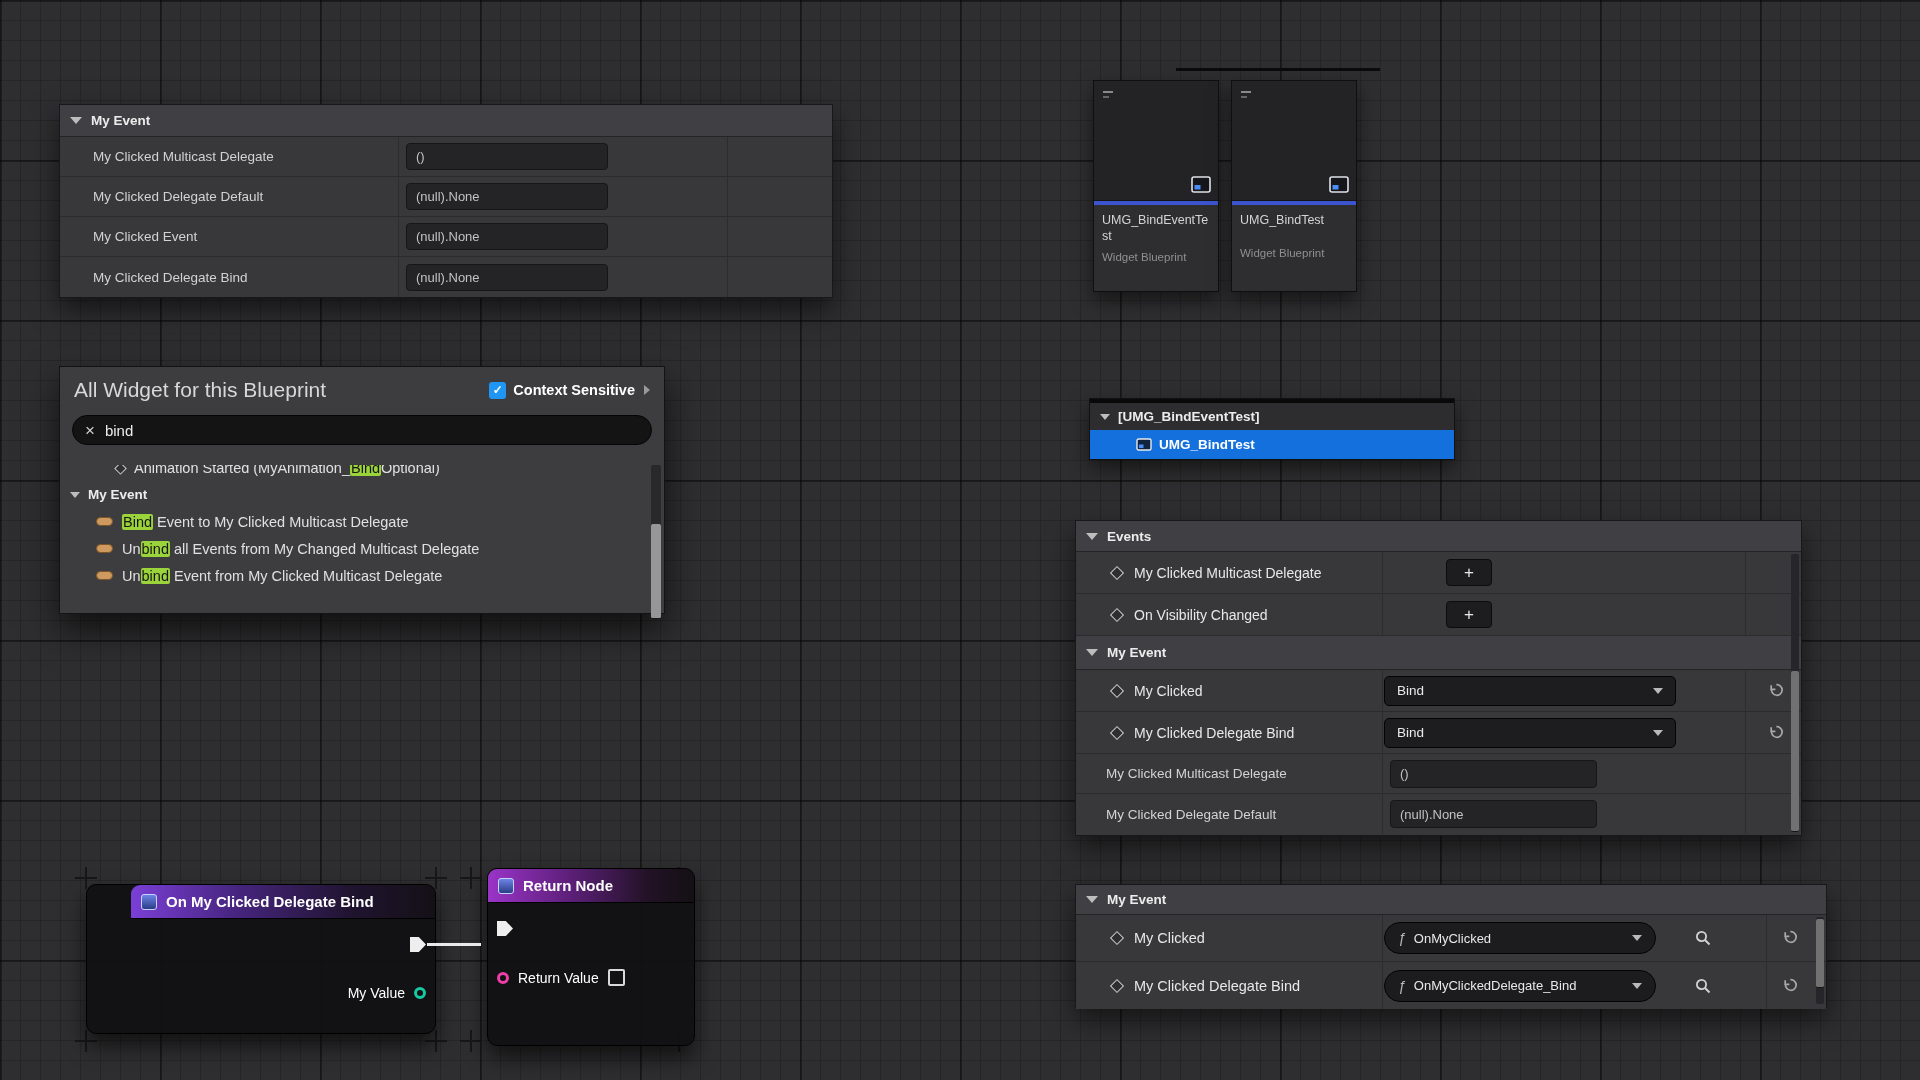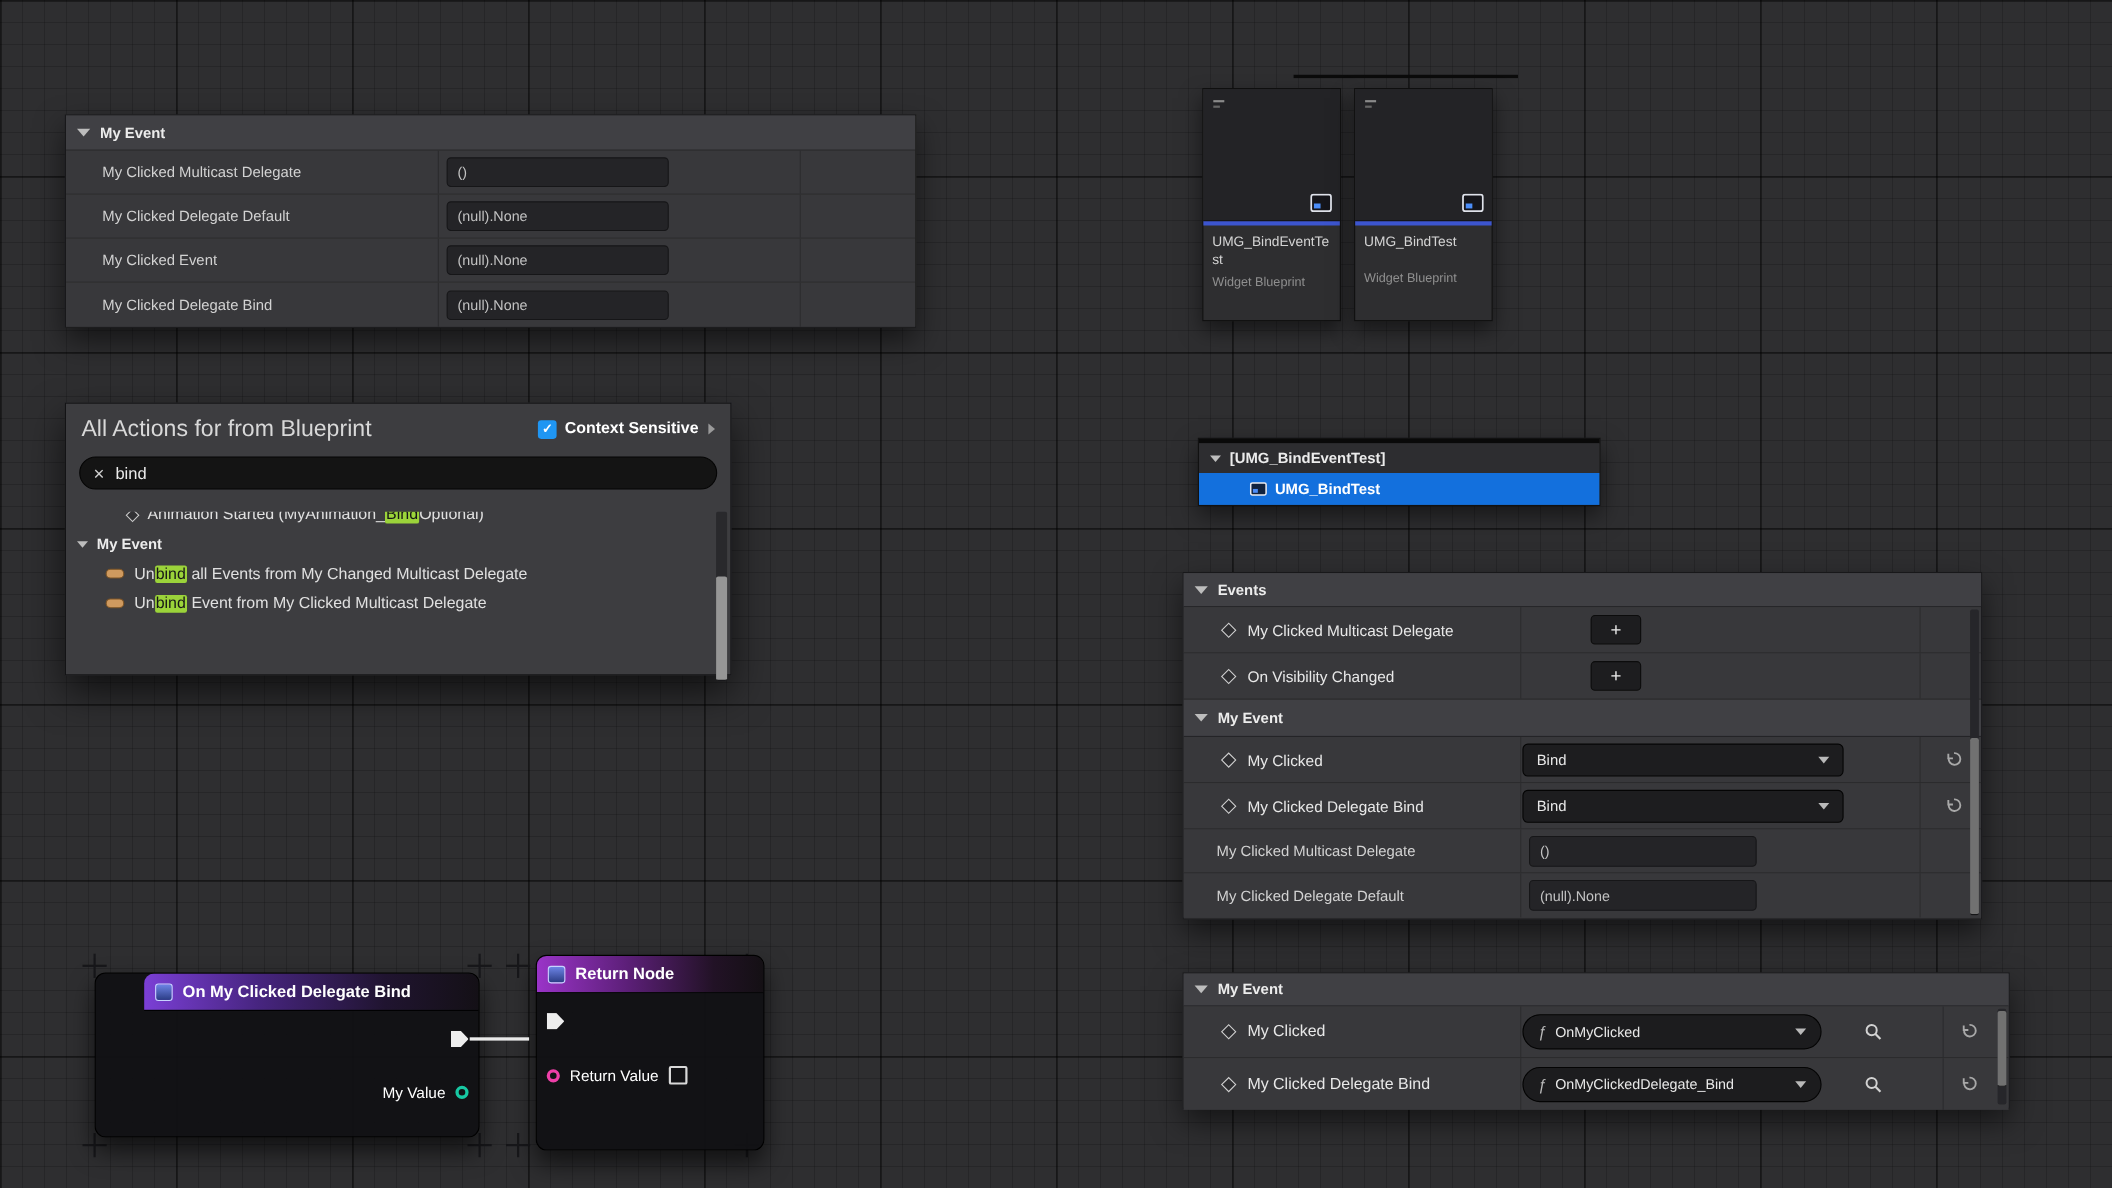--- a/index.html
+++ b/index.html
@@ -170,21 +170,21 @@
     <div class="prow" style="border-bottom:none">
       <span class="plabel">My Clicked Delegate Bind</span>
       <span class="vline" style="left:338px"></span>
       <div class="field">(null).None</div>
       <span class="vline" style="left:667px"></span>
     </div>
   </div>
 
   <div id="p-actions" class="panel">
     <div class="act-title">
-      <span class="tt">All Actions for from Blueprint</span>
+      <span class="tt">All Widget for this Blueprint</span>
       <span class="cs">
         <span class="checkbox">
             <span>✓</span>
           </span>
         <span class="cl">Context Sensitive</span>
         <span class="tri-r"></span>
       </span>
     </div>
     <div class="searchbar">
       <span class="clear-x">×</span>
@@ -193,20 +193,24 @@
     <div class="alist">
       <div class="clip-row">
         <div class="clip-inner">
           <span class="diamond"></span>
           <span class="atext"><span>Animation Started (MyAnimation_</span><span class="hl">Bind</span><span>Optional)</span></span>
         </div>
       </div>
       <div class="acat">
         <span class="tri sm"></span>
         <span class="ct">My Event</span>
+      </div>
+      <div class="aitem">
+        <span class="pill"></span>
+        <span class="atext"><span></span><span class="hl">Bind</span><span> Event to My Clicked Multicast Delegate</span></span>
       </div>
       <div class="aitem">
         <span class="pill"></span>
         <span class="atext"><span>Un</span><span class="hl">bind</span><span> all Events from My Changed Multicast Delegate</span></span>
       </div>
       <div class="aitem">
         <span class="pill"></span>
         <span class="atext"><span>Un</span><span class="hl">bind</span><span> Event from My Clicked Multicast Delegate</span></span>
       </div>
       <div class="ascroll">

